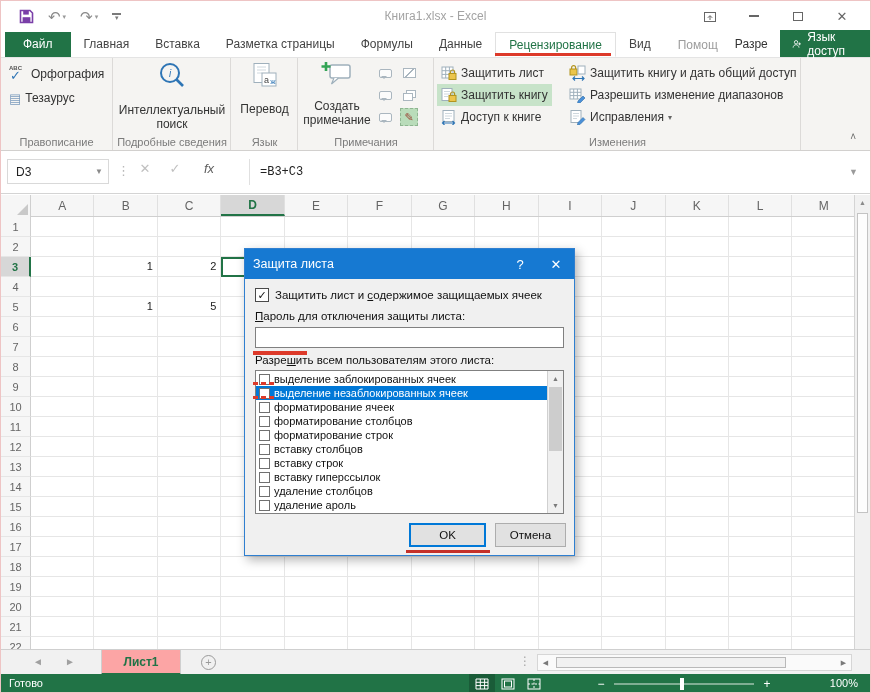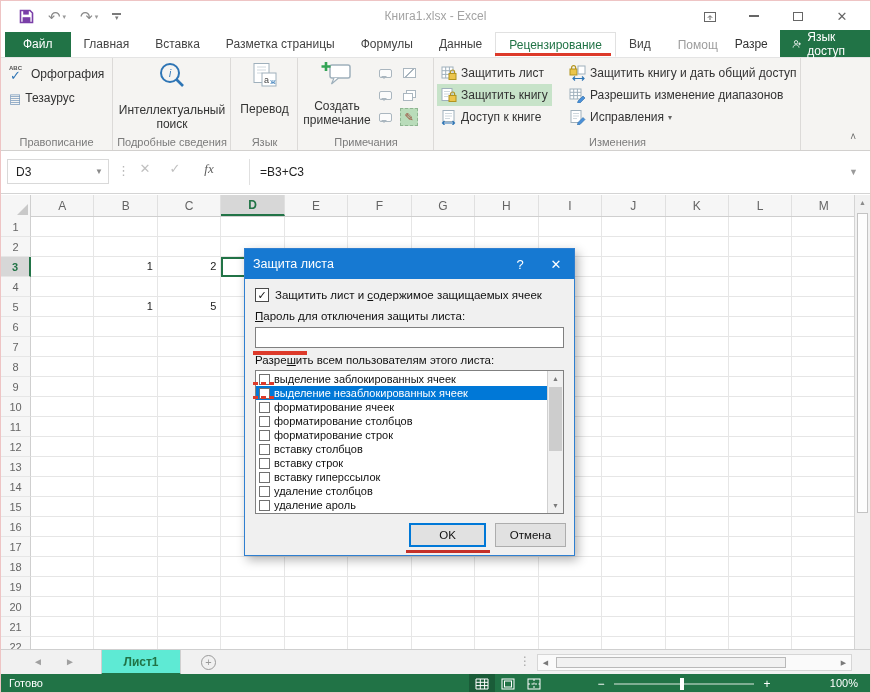--- a/index.html
+++ b/index.html
@@ -52,23 +52,23 @@
 .pagestack i:nth-child(2){left:0;top:3px;}
 .inkbox{width:18px;height:18px;background:#b9dcba;display:flex;align-items:center;justify-content:center;font-size:11px;color:#9a4a3a;border:1px dashed #8fb591;}
 .slashbox{width:13px;height:10px;border:1.2px solid #aab6bf;background:linear-gradient(135deg,transparent 46%,#aab6bf 46%,#aab6bf 54%,transparent 54%),#fff;}
 
 .fbar{position:absolute;top:150px;left:0;right:0;height:43px;background:#fff;border-bottom:1px solid #d4d4d4;}
 .namebox{position:absolute;left:6px;top:8px;width:102px;height:25px;border:1px solid #d9d9d9;background:#fff;display:flex;align-items:center;}
 .namebox .nm{flex:1;padding-left:8px;font-size:12px;color:#222;}
 .namebox .nb-dd{width:18px;text-align:center;color:#8a8a8a;font-size:8px;}
 .fdots{position:absolute;left:116px;top:12px;color:#b9b9b9;font-size:13px;letter-spacing:-2px;}
 .fbtn{position:absolute;top:10px;width:24px;text-align:center;font-size:13px;color:#c0c0c0;}
-.fxbtn{font-style:italic;color:#5f5f5f;font-family:Liberation Serif, serif;font-size:13px;}
+.fxbtn{font-style:italic;color:#5f5f5f;font-family:Liberation Sans, sans-serif;font-size:13px;}
 .ffield{position:absolute;left:248px;top:8px;right:8px;height:26px;border-left:1px solid #e0e0e0;display:flex;align-items:center;}
-.ffield .ftext{flex:1;padding-left:10px;font-size:12px;color:#222;}
+.ffield .ftext{flex:1;padding-left:10px;font-size:12px;color:#222;font-family:Liberation Mono, monospace;}
 .ffield .fdd{color:#9a9a9a;font-size:9px;padding-right:4px;}
 
 .colhdrs{position:absolute;top:194px;left:0;width:855px;height:22px;display:flex;background:#f6f6f6;border-bottom:1px solid #cfcfcf;}
 .cornerbox{width:30px;height:22px;border-right:1px solid #cfcfcf;position:relative;background:#f6f6f6;}
 .cornerbox::after{content:"";position:absolute;right:2px;bottom:2px;border-left:11px solid transparent;border-bottom:11px solid #c9c9c9;}
 .colhdr{width:63.46px;text-align:center;font-size:12px;color:#656565;line-height:22px;border-right:1px solid #e0e0e0;}
 .colhdr.active{background:#d7d7d7;color:#217346;border-bottom:2px solid #217346;line-height:20px;font-weight:bold;}
 .gridarea{position:absolute;top:216px;left:0;width:855px;height:432px;overflow:hidden;background:#fff;}
 .grow{display:flex;height:20px;}
 .rowhdr{width:30px;text-align:center;font-size:11px;color:#656565;line-height:20px;background:#f6f6f6;border-right:1px solid #cfcfcf;border-bottom:1px solid #e6e6e6;}
@@ -98,21 +98,21 @@
 .lb-scroll .arr.dn{position:absolute;bottom:0;left:0;right:0;}
 .lbthumb{position:absolute;left:1px;right:1px;top:16px;height:64px;background:#cdcdcd;}
 .reddash{position:absolute;width:22px;height:3px;background:repeating-linear-gradient(90deg,#dd3a2a 0 5px,transparent 5px 8px);}
 .dbtnrow{position:absolute;left:0;right:0;top:274px;height:24px;}
 .okbtn{position:absolute;left:164px;top:0;width:77px;height:24px;background:#e1e1e1;border:1px solid #0078d7;box-shadow:inset 0 0 0 1px #0078d7;font-size:11.5px;color:#111;display:flex;align-items:center;justify-content:center;}
 .redmark2{position:absolute;left:161px;top:27px;width:84px;height:3px;background:#c53029;}
 .cancelbtn{position:absolute;left:250px;top:0;width:71px;height:24px;background:#e1e1e1;border:1px solid #adadad;font-size:11.5px;color:#111;display:flex;align-items:center;justify-content:center;}
 
 .sheetbar{position:absolute;top:648px;left:0;right:0;height:25px;background:#f1f1f1;border-top:1px solid #cfcfcf;}
 .navarr{position:absolute;top:6px;color:#a0a0a0;font-size:10px;}
-.sheettab{position:absolute;left:100px;top:0;width:80px;height:25px;background:#5eead4;border-left:1px solid #cfcfcf;border-right:1px solid #cfcfcf;border-bottom:2px solid #217346;color:#217346;font-weight:bold;font-size:12px;display:flex;align-items:center;justify-content:center;text-align:center;}
+.sheettab{position:absolute;left:100px;top:0;width:80px;height:25px;background:#fca5a5;border-left:1px solid #cfcfcf;border-right:1px solid #cfcfcf;border-bottom:2px solid #217346;color:#217346;font-weight:bold;font-size:12px;display:flex;align-items:center;justify-content:center;text-align:center;}
 .addsheet{position:absolute;left:200px;top:5px;width:15px;height:15px;border:1px solid #9a9a9a;border-radius:50%;color:#9a9a9a;font-size:11px;line-height:13px;text-align:center;}
 .sbdots{position:absolute;left:518px;top:4px;color:#a8a8a8;font-size:12px;}
 .hscroll{position:absolute;left:536px;right:18px;top:4px;height:17px;background:#fafafa;border:1px solid #d6d6d6;display:flex;align-items:center;}
 .hscroll .arr{width:15px;text-align:center;font-size:7px;color:#7a7a7a;}
 .hthumb{position:absolute;left:18px;width:230px;top:2px;bottom:2px;background:#f1f1f1;border:1px solid #b9b9b9;}
 .hscroll .arr.rt{position:absolute;right:0;}
 
 .statusbar{position:absolute;top:673px;left:0;right:0;height:20px;background:#217346;color:#fff;}
 .status{position:absolute;left:8px;top:3px;font-size:11px;}
 .views{position:absolute;left:468px;top:0;display:flex;height:20px;}

